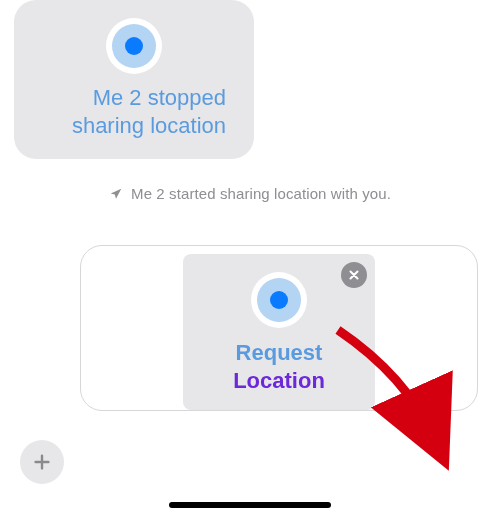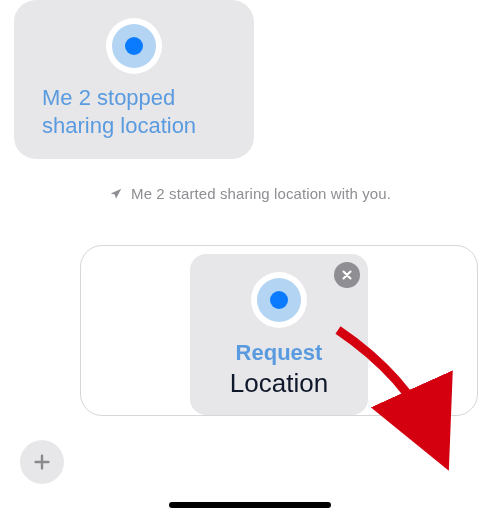--- a/index.html
+++ b/index.html
@@ -44,21 +44,21 @@
     }
     .loc-dot-inner {
       width: 18px;
       height: 18px;
       border-radius: 50%;
       background: #0a7aff;
     }
     .bubble-text {
       color: #5a9be0;
       font-size: 22px;
-      text-align: left;
+      text-align: right;
       line-height: 1.25;
     }
     
     
     .system-line {
       display: flex;
       align-items: center;
       justify-content: center;
       gap: 8px;
       margin: 26px 0 0 0;
@@ -82,23 +82,23 @@
       background: #fff;
       overflow: hidden;
     }
     .attachment-area {
       padding: 8px 8px 0 8px;
       display: flex;
       justify-content: center;
     }
     .request-card {
       position: relative;
-      width: 178px;
+      width: 192px;
       background: #e7e7e9;
-      border-radius: 16px;
+      border-radius: 8px;
       padding: 18px 20px 16px;
       display: flex;
       flex-direction: column;
       align-items: center;
       gap: 6px;
     }
     .close-btn {
       position: absolute;
       top: 8px;
       right: 8px;
@@ -112,23 +112,23 @@
       cursor: pointer;
     }
     .close-btn svg { display: block; }
     .req-title {
       color: #5a9be0;
       font-size: 22px;
       font-weight: 600;
       margin-top: 6px;
     }
     .req-subtitle {
-      color: #0f172a;
-      font-size: 26px;
-      font-weight: 400;
+      color: #6d28d9;
+      font-size: 22px;
+      font-weight: 700;
       margin-top: -4px;
     }
     
     .compose-input-row {
       display: flex;
       align-items: center;
       border-top: 1px solid #e2e2e5;
       padding: 6px 6px 6px 14px;
       gap: 8px;
     }

